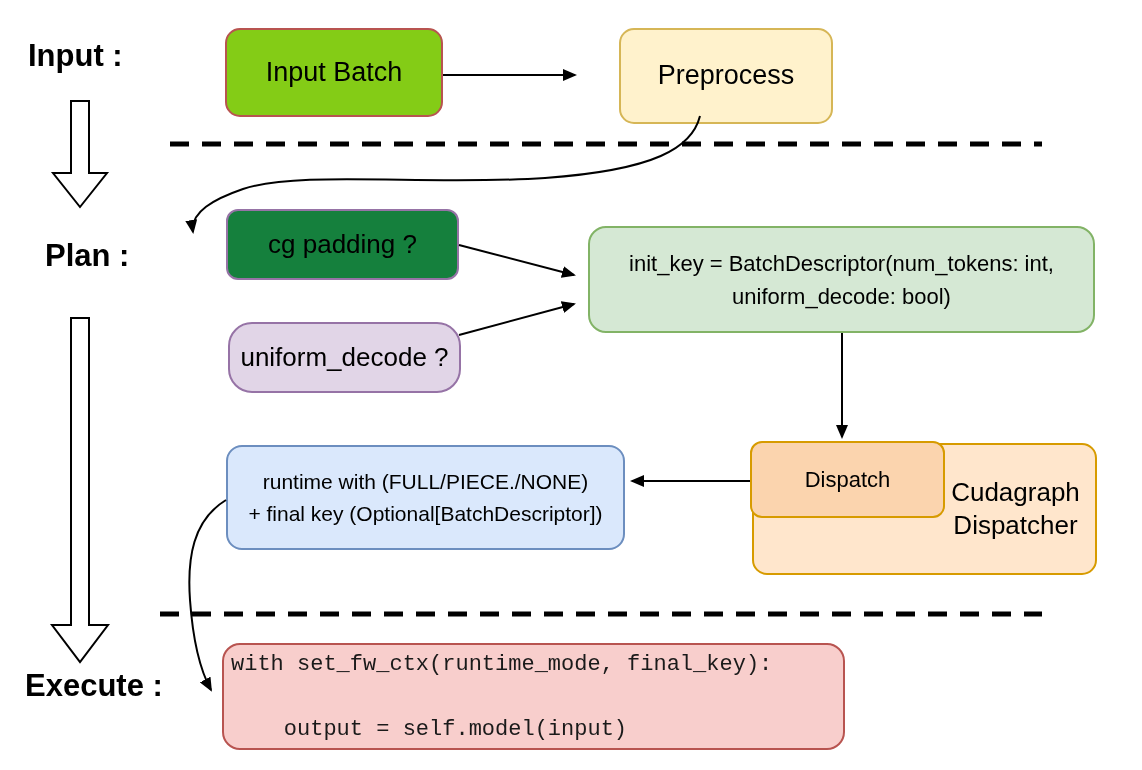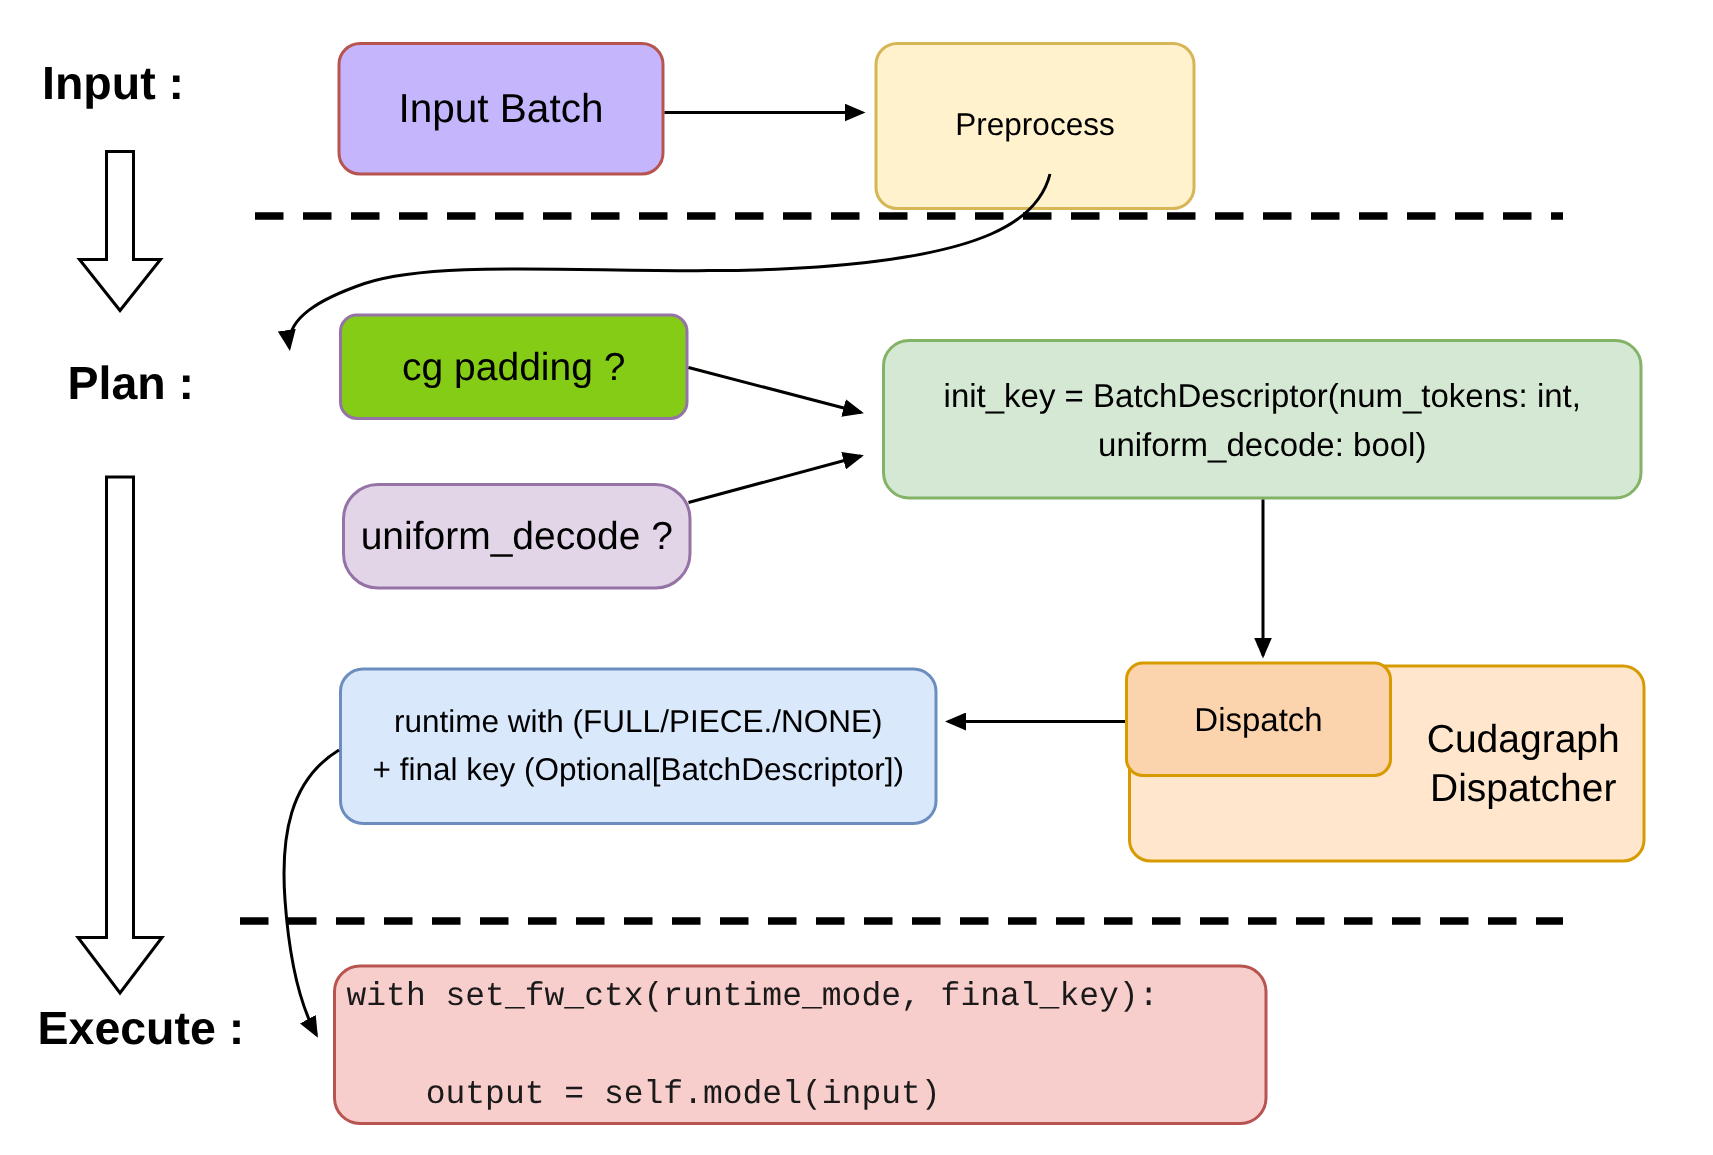--- a/index.html
+++ b/index.html
@@ -28,59 +28,59 @@
     display: flex;
     flex-direction: column;
     align-items: center;
     justify-content: center;
     text-align: center;
     color: #000;
     line-height: 1.25;
   }
   .node .ln { white-space: nowrap; }
   #node-input-batch    { left:225px; top:28px;  width:218px; height:89px;  border-radius:15px; font-size:27px; }
-  #node-preprocess     { left:583px; top:28px;  width:214px; height:112px;  border-radius:15px; font-size:21px; }
+  #node-preprocess     { left:619px; top:28px;  width:214px; height:96px;  border-radius:15px; font-size:27px; }
   #node-cg-padding     { left:226px; top:209px; width:233px; height:71px;  border-radius:12px; font-size:26px; }
   #node-uniform-decode { left:228px; top:298px; width:233px; height:71px;  border-radius:24px; font-size:26px;margin-top:24px; }
   #node-init-key       { left:588px; top:226px; width:507px; height:107px; border-radius:18px; font-size:22px; line-height:33px; }
   #node-runtime-mode   { left:226px; top:445px; width:399px; height:105px; border-radius:16px; font-size:21px; line-height:32px; }
   #node-cudagraph      { left:752px; top:443px; width:345px; height:132px; border-radius:15px; font-size:26px; }
   #node-cudagraph .inner {
     position:absolute; left:182px; right:0; top:0; bottom:0;
     display:flex; flex-direction:column; align-items:center; justify-content:center;
     line-height:33px;
   }
-  #node-dispatch       { left:750px; top:441px; width:178px; height:77px;  border-radius:12px; font-size:22px; z-index:2; }
+  #node-dispatch       { left:750px; top:441px; width:195px; height:77px;  border-radius:12px; font-size:22px; z-index:2; }
   #node-execute-code   {
     left:222px; top:643px; width:623px; height:107px; border-radius:18px;
     font-size:22px; line-height:33px;
     align-items:flex-start; text-align:left; padding-left:7px;
     font-family:"Liberation Mono","DejaVu Sans Mono",monospace;
     color:#1a1a1a;
   }
   #node-execute-code .ln { white-space: pre; }
 </style>
 </head>
 <body>
 
 <div id="stage">
 
   <div class="phase-label" style="left:28px; top:38px;">Input :</div>
   <div class="phase-label" style="left:45px; top:238px;">Plan :</div>
   <div class="phase-label" style="left:25px; top:668px;">Execute :</div>
 
-  <div class="node" id="node-input-batch" style="background-color: #c4b5fd; border-color: rgb(184, 84, 80);">
+  <div class="node" id="node-input-batch" style="background-color: #84cc16; border-color: rgb(184, 84, 80);">
     <span class="ln">Input Batch</span>
   </div>
 
   <div class="node" id="node-preprocess" style="background-color: rgb(255, 242, 204); border-color: rgb(214, 182, 86);">
     <span class="ln">Preprocess</span>
   </div>
 
-  <div class="node" id="node-cg-padding" style="background-color: #84cc16; border-color: rgb(150, 115, 166);">
+  <div class="node" id="node-cg-padding" style="background-color: #15803d; border-color: rgb(150, 115, 166);">
     <span class="ln">cg padding ?</span>
   </div>
 
   <div class="node" id="node-uniform-decode" style="background-color: rgb(225, 213, 231); border-color: rgb(150, 115, 166);">
     <span class="ln">uniform_decode ?</span>
   </div>
 
   <div class="node" id="node-init-key" style="background-color: rgb(213, 232, 212); border-color: rgb(130, 179, 102);">
     <span class="ln">init_key = BatchDescriptor(num_tokens: int,</span>
     <span class="ln">uniform_decode: bool)</span>

